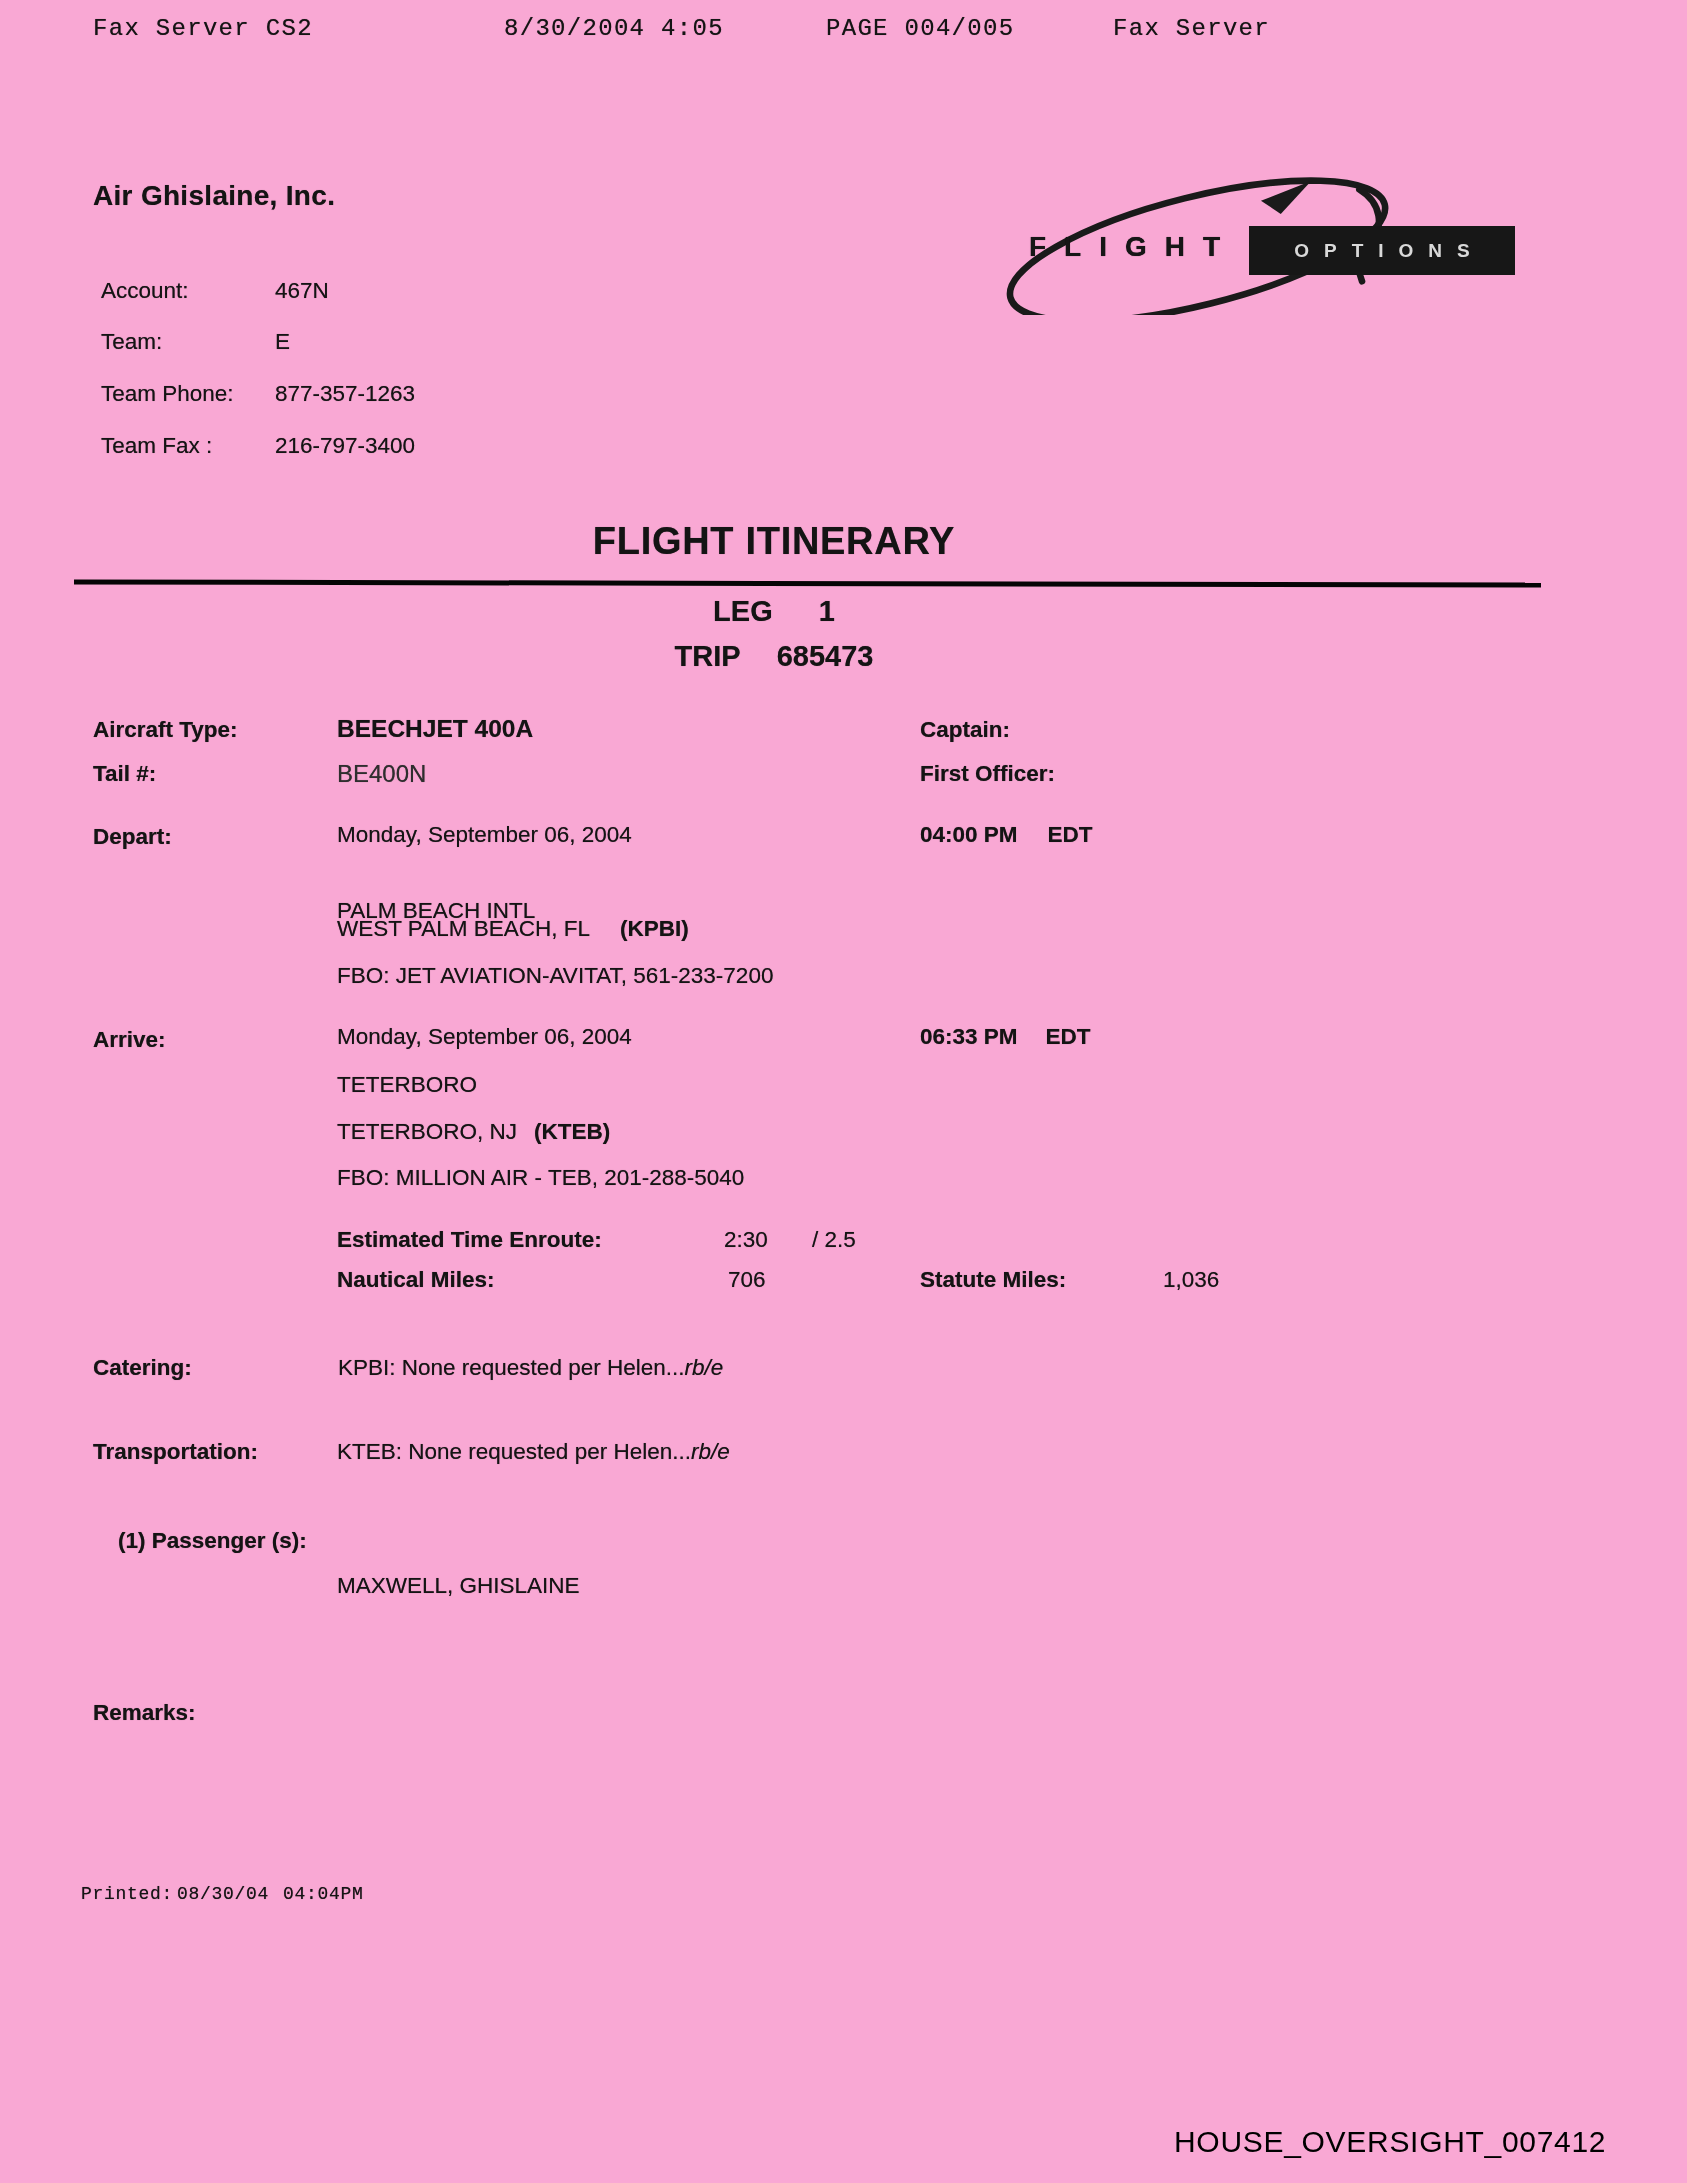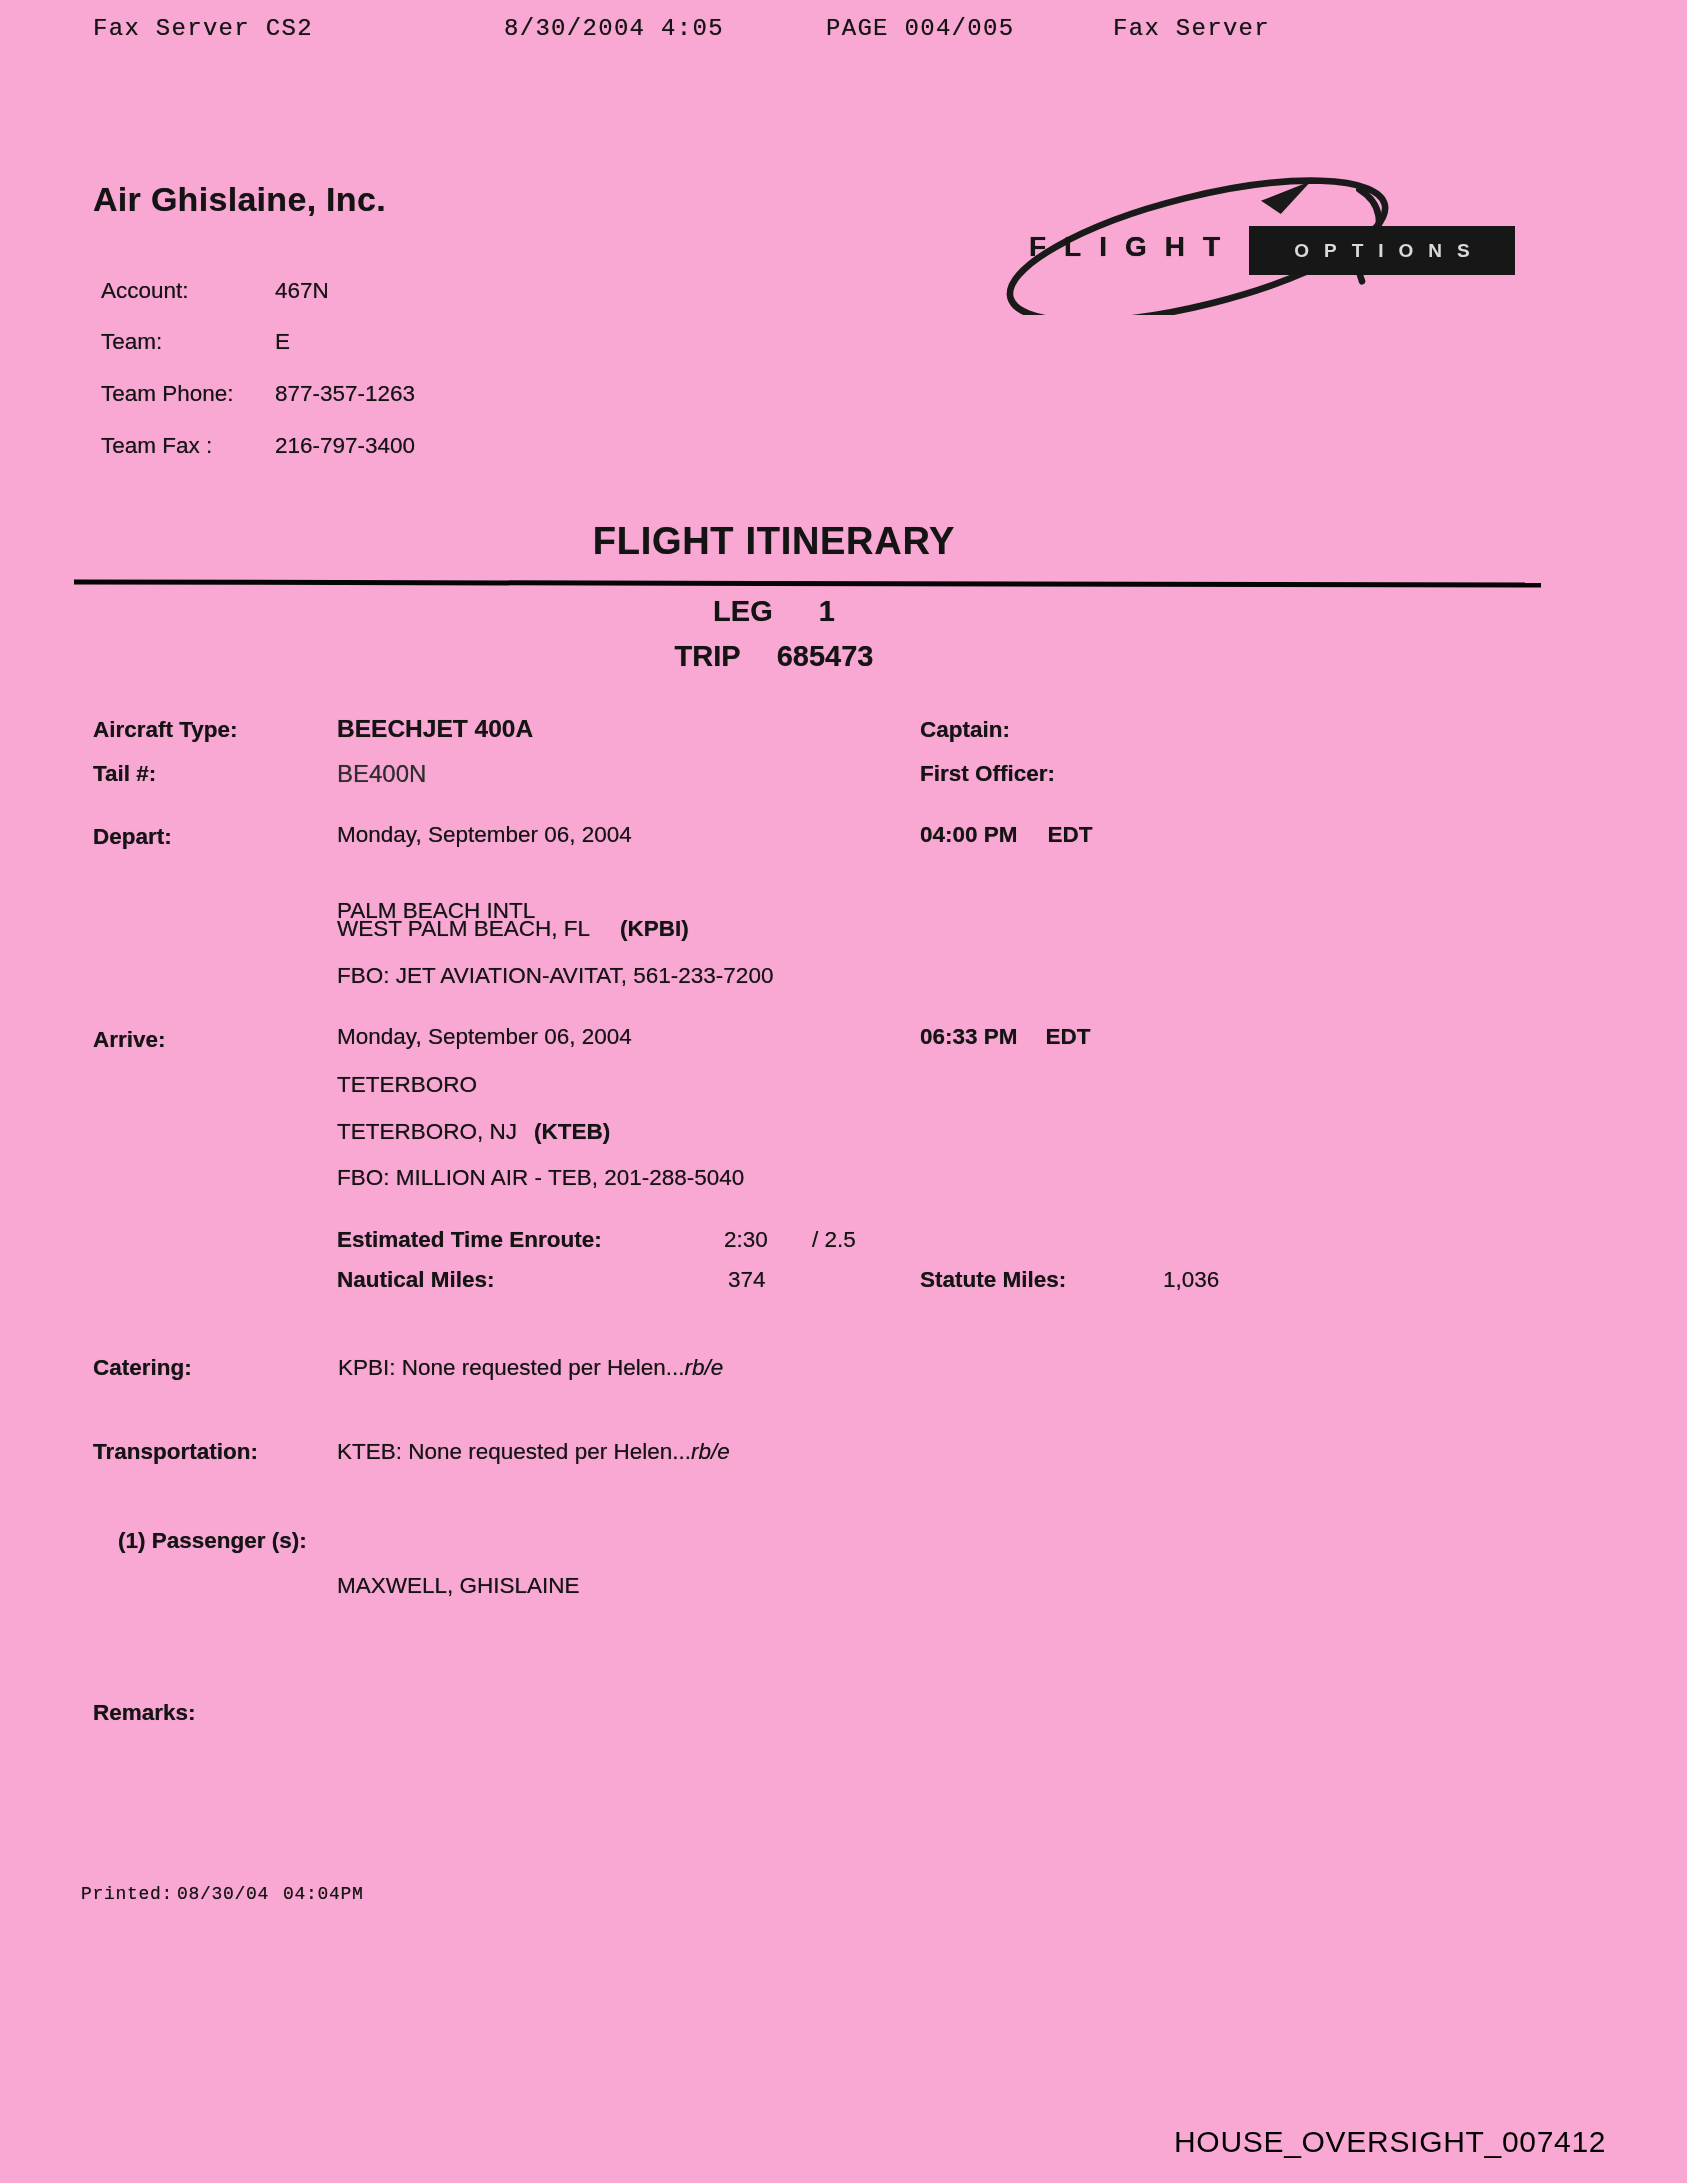--- a/index.html
+++ b/index.html
@@ -15,21 +15,21 @@
   .ital{font-style:italic;}
 
   
   .hdr{font-size:24px;letter-spacing:1.3px;top:14.6px;}
   #hdr-server{left:93px;}
   #hdr-datetime{left:504px;}
   #hdr-page{left:826px;}
   #hdr-right{left:1113px;}
 
   
-  #company{left:93px;top:180px;font-size:34px;font-weight:bold;letter-spacing:0.3px;}
+  #company{left:93px;top:180px;font-size:28px;font-weight:bold;letter-spacing:0.3px;}
   #logo{left:999px;top:173px;width:516px;height:142px;}
   #logo svg{position:absolute;left:0;top:0;}
   #logo-flight{position:absolute;left:30px;top:58px;font-size:28px;font-weight:bold;letter-spacing:18px;color:#161616;text-shadow:0 0 0.7px #000;}
   #logo-box{position:absolute;left:250px;top:53px;width:266px;height:49px;background:#171717;display:flex;align-items:center;justify-content:center;}
   #logo-options{color:#f4f4f4;opacity:.88;font-size:19px;font-weight:bold;letter-spacing:15px;text-indent:15px;}
 
   
   .acc-l{left:101px;}
   .acc-v{left:275px;}
   .accr1{top:278px;} .accr2{top:329px;} .accr3{top:381px;} .accr4{top:433px;}
@@ -168,21 +168,21 @@
   <div class="abs t fx" id="arr-city">
     <span>TETERBORO, NJ</span>
     <span class="b">(KTEB)</span>
   </div>
   <span class="abs t fx" id="arr-fbo">FBO: MILLION AIR - TEB, 201-288-5040</span>
 
   <span class="abs t b fx" id="ete-l">Estimated Time Enroute:</span>
   <span class="abs t fx" id="ete-t">2:30</span>
   <span class="abs t fx" id="ete-h">/ 2.5</span>
   <span class="abs t b fx" id="nm-l">Nautical Miles:</span>
-  <span class="abs t fx" id="nm-v">374</span>
+  <span class="abs t fx" id="nm-v">706</span>
   <span class="abs t b fx" id="sm-l">Statute Miles:</span>
   <span class="abs t fx" id="sm-v">1,036</span>
 
   <span class="abs t b fx" id="cat-l">Catering:</span>
   <span class="abs t fx" id="cat-v"><span>KPBI: None requested per Helen...</span><span class="ital">rb/e</span></span>
 
   <span class="abs t b fx" id="tr-l">Transportation:</span>
   <span class="abs t fx" id="tr-v"><span>KTEB: None requested per Helen...</span><span class="ital">rb/e</span></span>
 
   <span class="abs t b fx" id="pax-l">(1) Passenger (s):</span>

